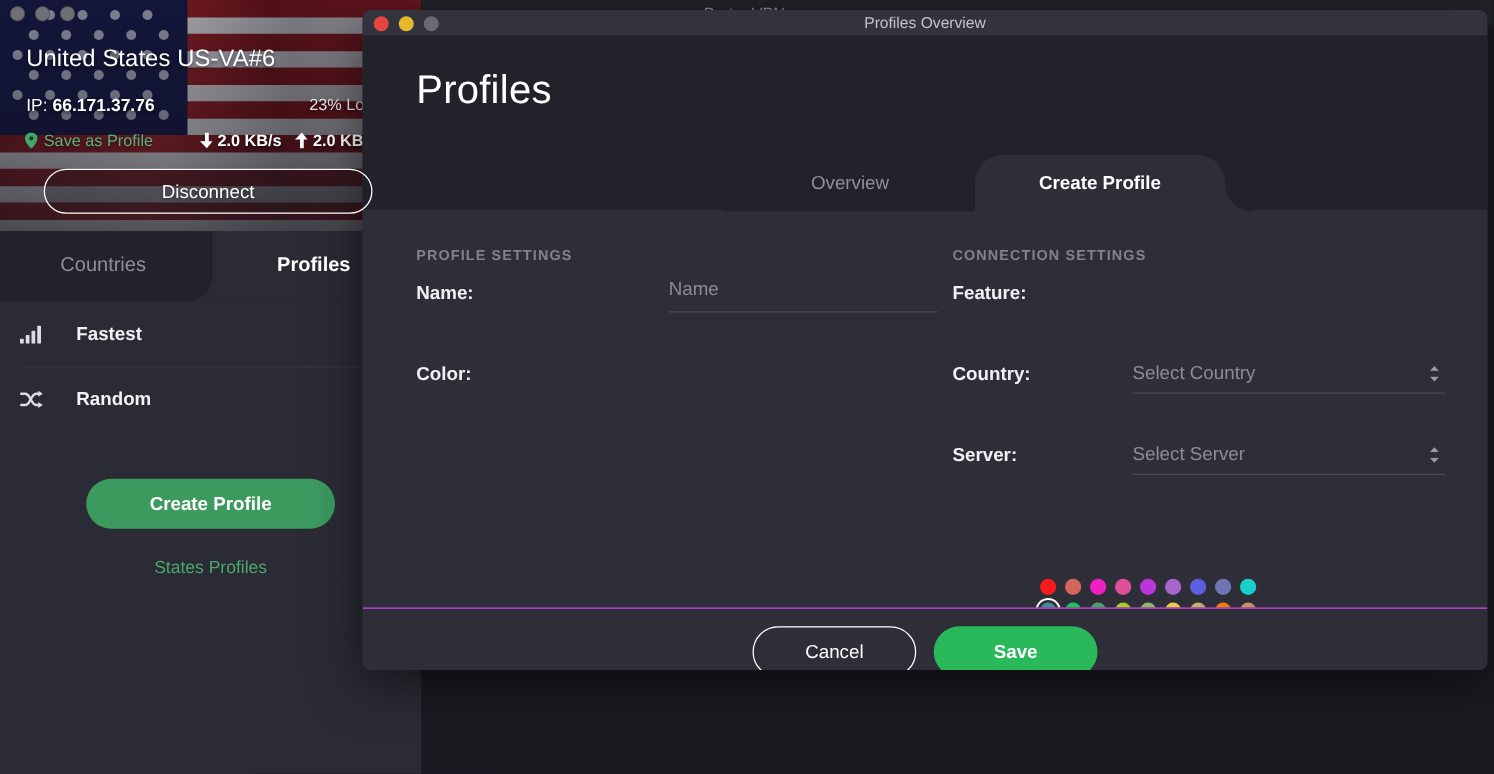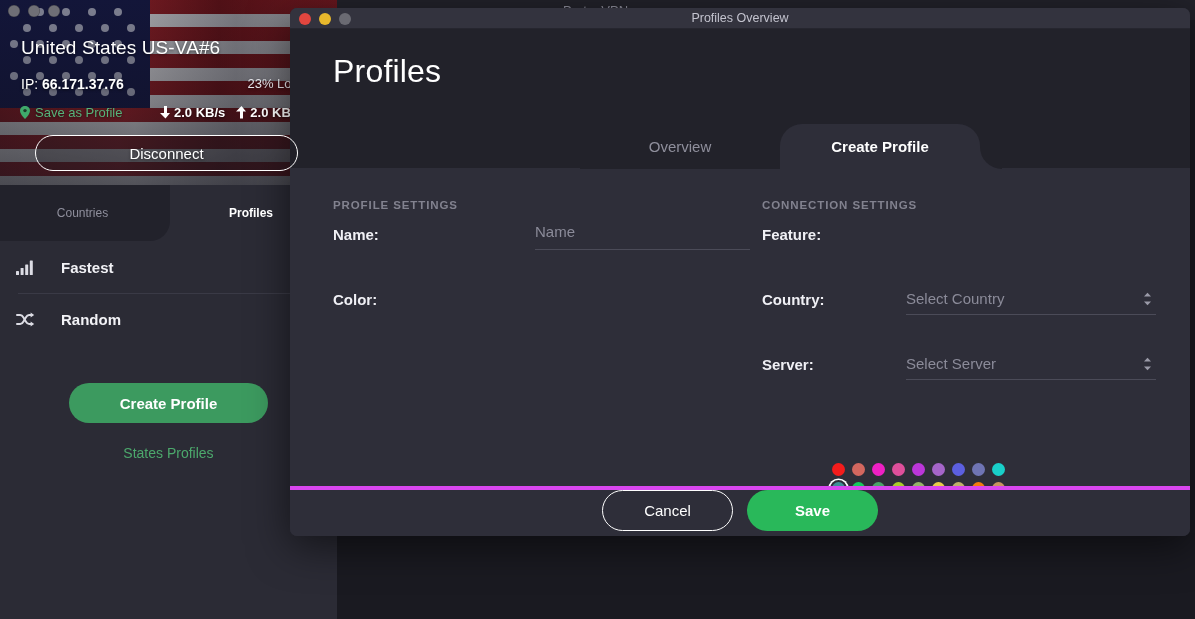--- a/index.html
+++ b/index.html
@@ -157,21 +157,21 @@
     background: #22222b;
     border-bottom-right-radius: 20px;
   }
   .side-tab {
     position: absolute;
     top: 0;
     height: 56px;
     display: flex;
     align-items: center;
     justify-content: center;
-    font-size: 12px;
+    font-size: 16px;
     cursor: pointer;
     z-index: 3;
   }
   .side-tab.countries { left: 0; width: 165px; color: #8f8f9c; }
   .side-tab.profiles  { left: 165px; width: 172px; color: #ffffff; font-weight: bold; }
 
   
   .profile-list { background: #2b2b35; }
   .profile-row {
     position: relative;
@@ -433,22 +433,23 @@
   }
   .swatch-cell.selected .swatch {
     box-shadow: 0 0 0 2px #2e2e39, 0 0 0 3.6px #ffffff;
   }
 
   
   .modal-footer {
     position: relative;
     height: 70px;
     background: #2e2e39;
-    border-top: 4px solid #d946ef;
-    display: flex;
+    border-top: 1px solid #d946ef;
+    display: flex;
+    align-items: center;
     justify-content: center;
     gap: 14px;
   }
   .btn-cancel {
     width: 131px; height: 41px;
     border-radius: 21px;
     border: 1.7px solid #ffffff;
     background: transparent;
     color: #ffffff;
     font-size: 15px;

